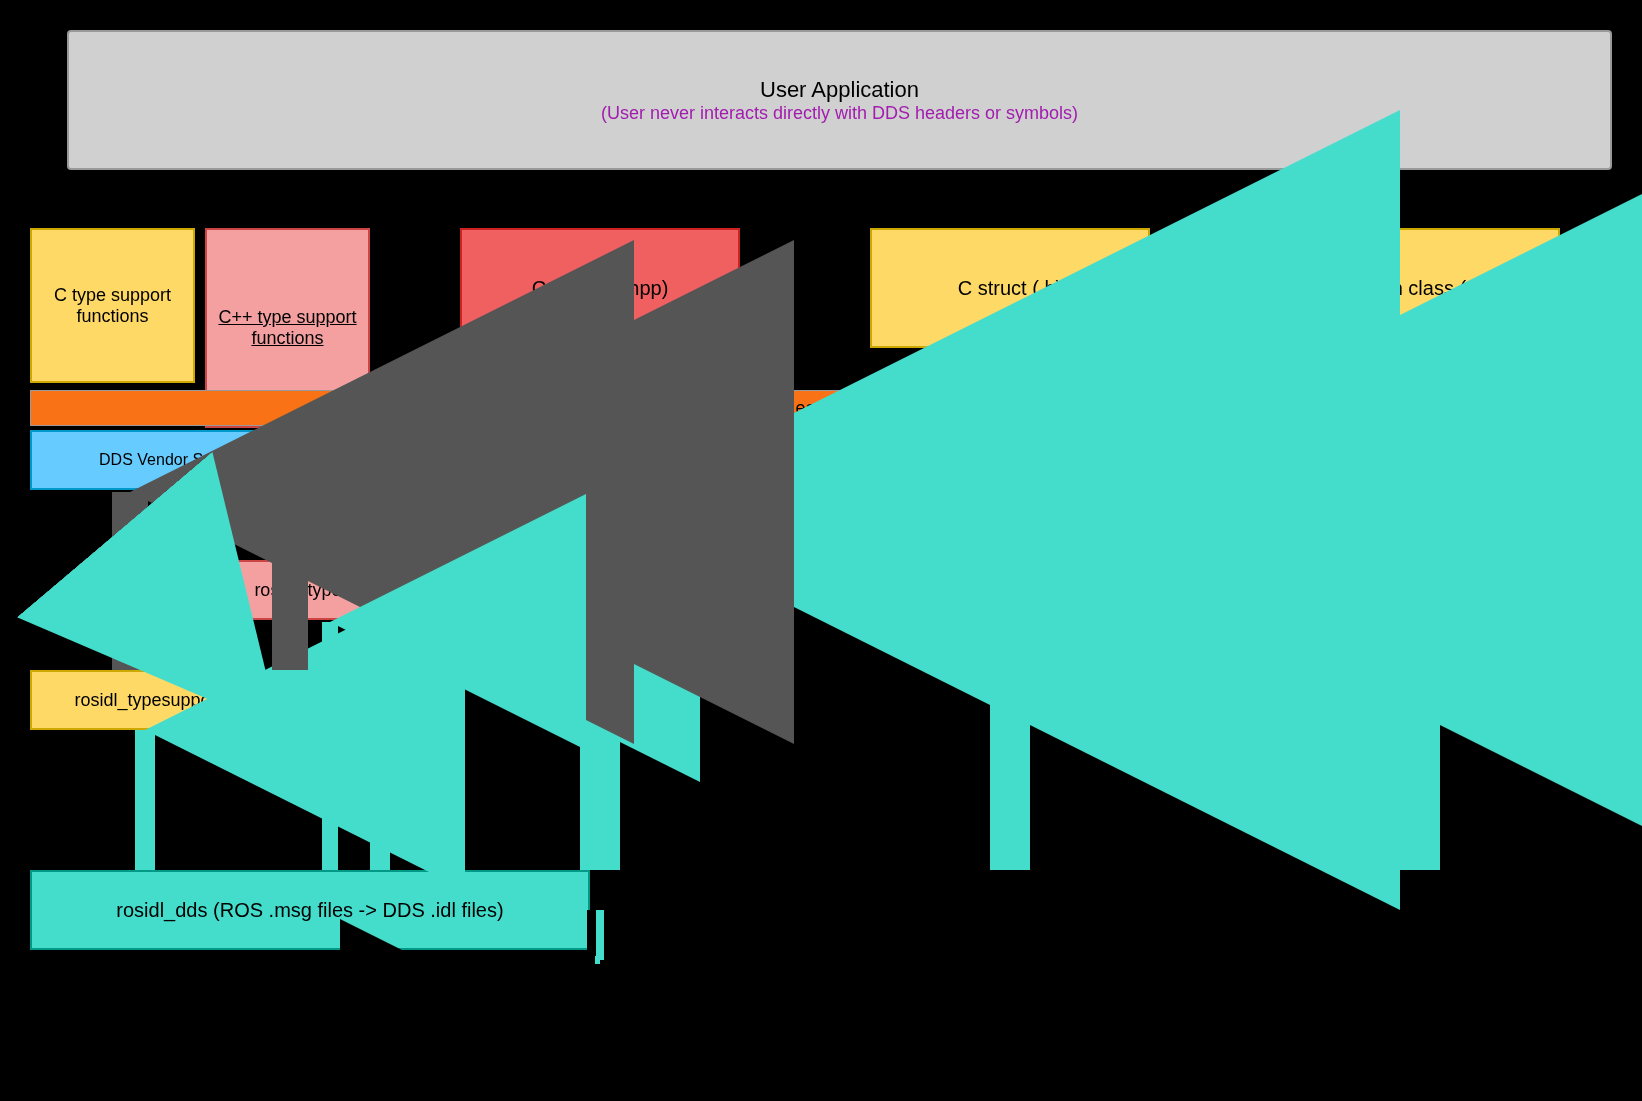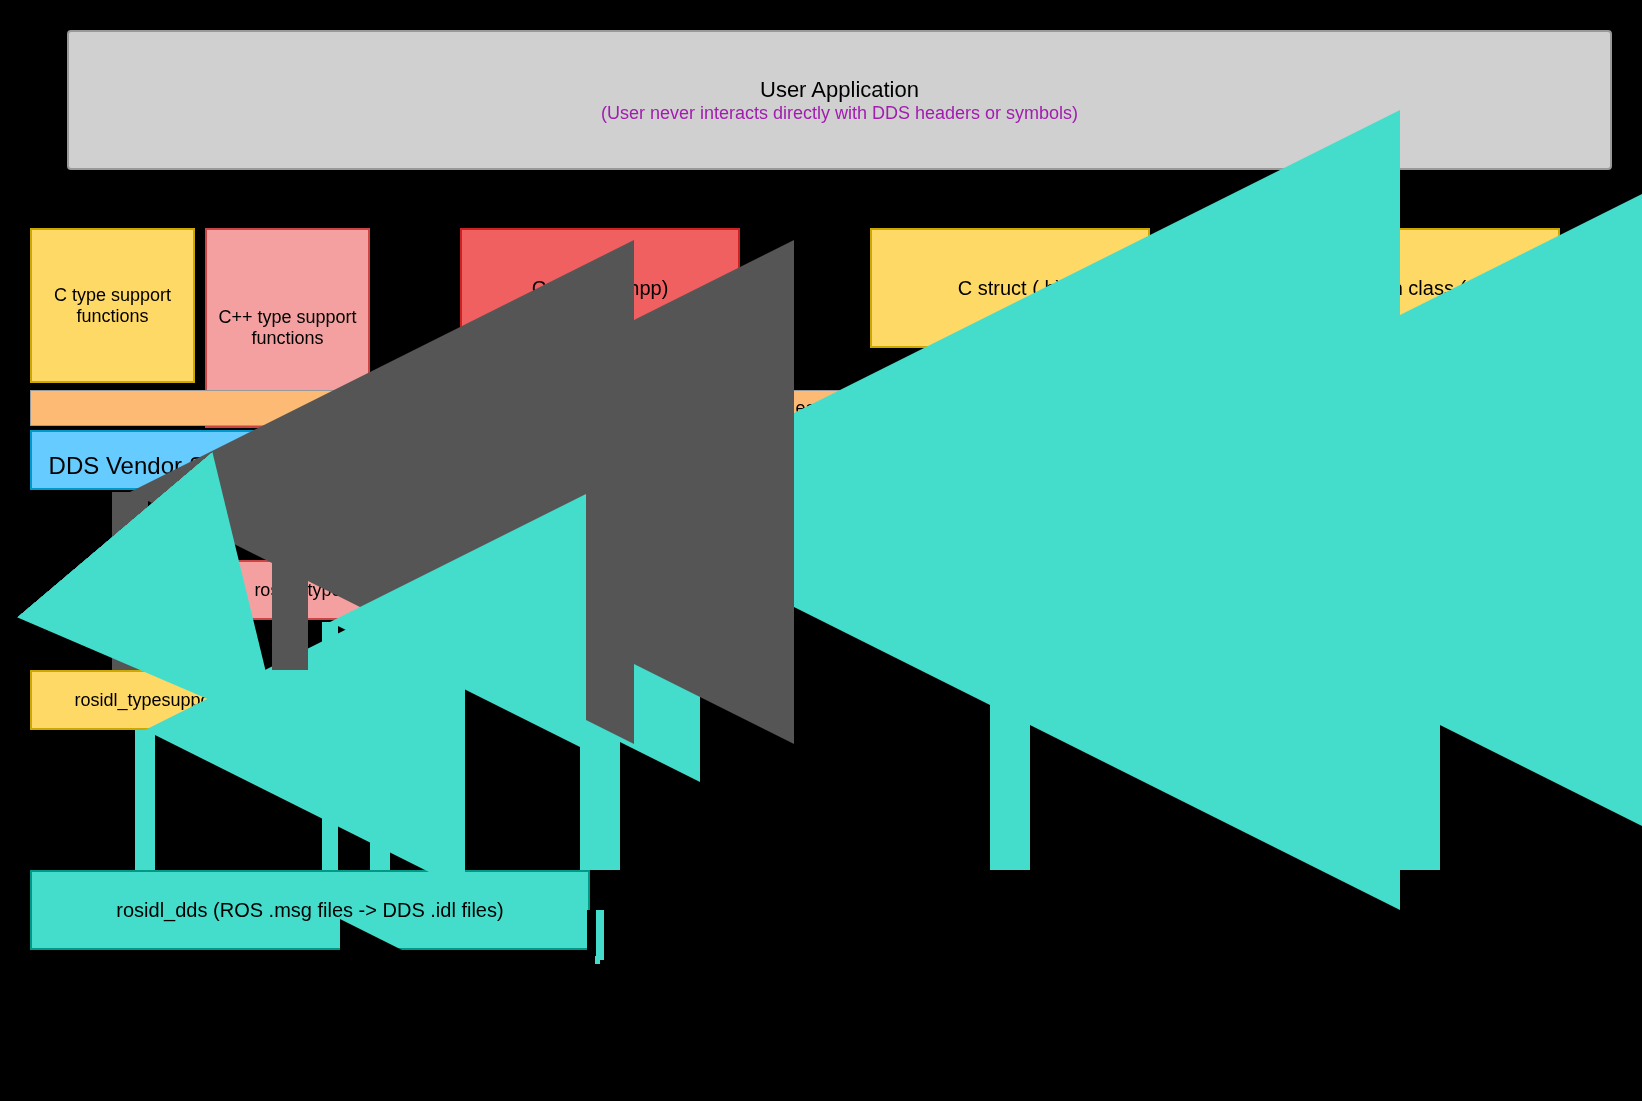--- a/index.html
+++ b/index.html
@@ -47,21 +47,21 @@
       color: #a21caf;
     }
 
     
     .for-each-bar {
       position: absolute;
       top: 390px;
       left: 30px;
       right: 30px;
       height: 36px;
-      background: #fdba74;
+      background: #f97316;
       border: 1px solid #999;
       display: flex;
       align-items: center;
       justify-content: center;
       font-size: 18px;
       color: #000;
     }
 
     
     .c-type-box {
@@ -87,20 +87,21 @@
       width: 165px;
       height: 200px;
       background: #f4a0a0;
       border: 2px solid #cc4444;
       display: flex;
       align-items: center;
       justify-content: center;
       text-align: center;
       font-size: 18px;
       padding: 8px;
+      text-decoration: underline;
     }
 
     .cpp-struct-box {
       position: absolute;
       top: 228px;
       left: 460px;
       width: 280px;
       height: 120px;
       background: #f06060;
       border: 2px solid #cc2222;
@@ -147,23 +148,23 @@
     
     .dds-vendor-box {
       position: absolute;
       top: 430px;
       left: 30px;
       width: 340px;
       height: 60px;
       background: #66ccff;
       border: 2px solid #0099cc;
       display: flex;
-      align-items: flex-end;
-      justify-content: center;
-      font-size: 24px;
+      align-items: center;
+      justify-content: center;
+      font-size: 16px;
       padding: 8px;
     }
 
     .rosidl-gen-cpp-box {
       position: absolute;
       top: 430px;
       left: 460px;
       width: 280px;
       height: 60px;
       background: #f06060;

